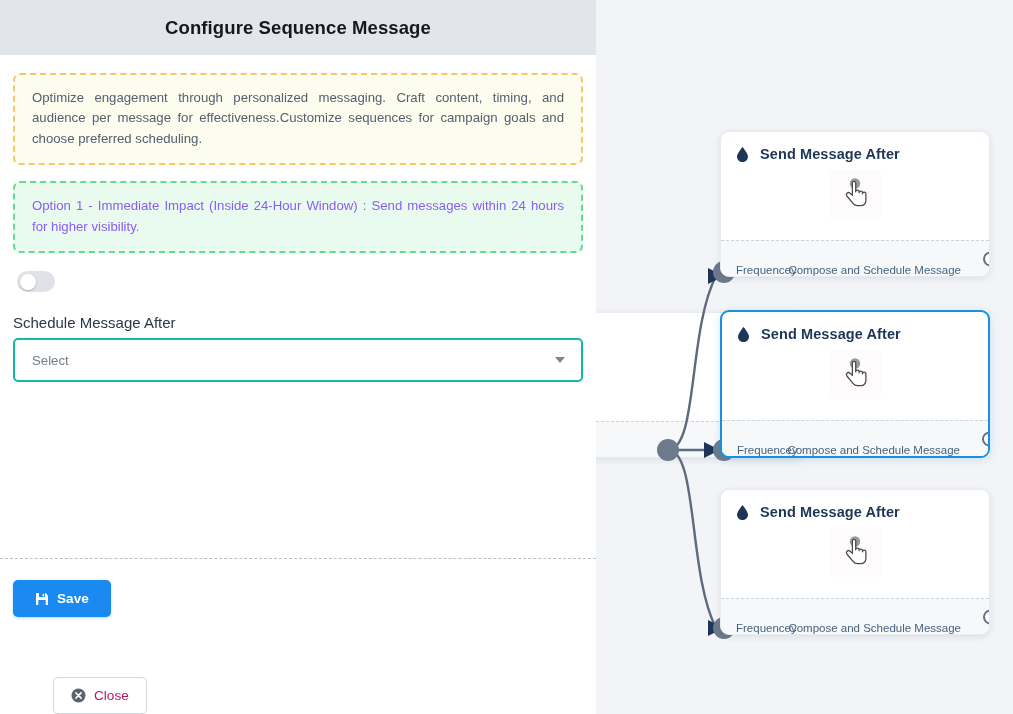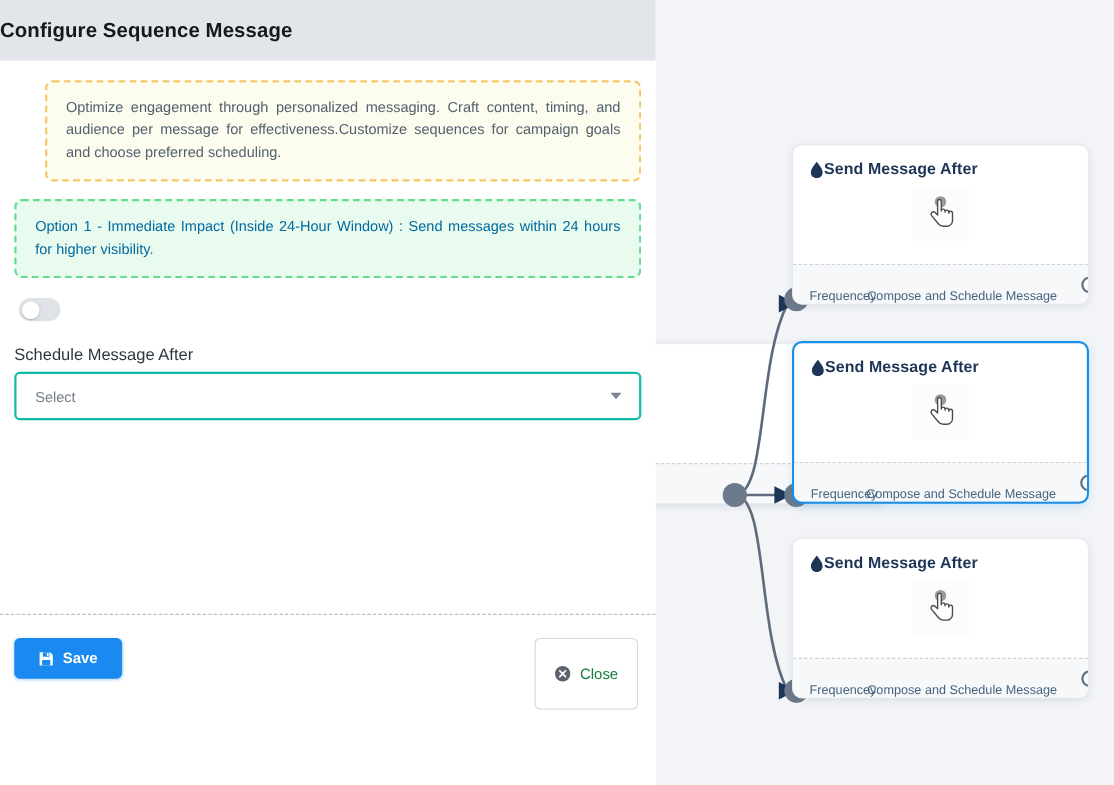--- a/index.html
+++ b/index.html
@@ -31,21 +31,21 @@
     border: 1px solid #e7eaee;
     box-shadow: 0 2px 7px rgba(30,45,70,.10);
     overflow: hidden;
   }
   .flow-card.selected {
     border: 2px solid #1a8fe3;
     box-shadow: 0 2px 9px rgba(26,143,227,.18);
   }
   .card-body { height: 108px; position: relative; }
   .card-title {
-    display: flex; align-items: center; gap: 1px;
+    display: flex; align-items: center; gap: 12px;
     padding: 14px 0 0 16px;
     font-size: 14.5px; font-weight: bold;
     color: #1d3557; letter-spacing: .1px;
     white-space: nowrap;
   }
   .drop-icon { display: block; width: 11px; height: 15px; }
   .hand-wrap {
     position: absolute;
     left: 50%; transform: translateX(-50%);
     top: 38px;
@@ -89,47 +89,46 @@
   .modal {
     position: absolute;
     left: 0; top: 0;
     width: 596px; height: 714px;
     background: #ffffff;
     z-index: 5;
   }
   .modal-header {
     height: 55px;
     background: #e2e5e9;
-    display: flex; align-items: center; justify-content: flex-start;
+    display: flex; align-items: center; justify-content: center;
   }
   .modal-title {
     font-size: 18.5px; font-weight: bold; color: #16181c;
     letter-spacing: .1px;
   }
   .modal-body { padding: 18px 13px 0 13px; }
 
   .note {
     border-radius: 7px;
     padding: 13px 17px 14px 17px;
     font-size: 13.2px;
     line-height: 1.55;
     text-align: justify;
     color: #53606e;
   }
   .note-warn {
     border: 2px dashed #f6c667;
     background: #fdfdef;
     margin-bottom: 16px;
-    margin-left: 28px;
   }
   .note-ok {
     border: 2px dashed #63dd8d;
     background: #e9fbee;
     margin-bottom: 16px;
-    color: #0369a1;
+    color: #8b5cf6;
   }
   .note-ok:last-of-type { margin-bottom: 0; }
 
   .toggles { margin: 18px 0 0 4px; }
   .toggle-row {
     display: flex; align-items: center;
     margin-bottom: 11px;
   }
   .switch {
     width: 38px; height: 21px;
@@ -175,42 +174,43 @@
     border-right: 5px solid transparent;
     border-top: 6px solid #7d8794;
   }
 
   .modal-footer {
     position: absolute;
     left: 0; right: 0; bottom: 0;
     height: 156px;
     border-top: 1px dashed #b8bfc8;
     padding: 21px 16px 0 13px;
-    display: flex; align-items: flex-start; justify-content: space-between;
+    display: flex; align-items: flex-start; justify-content: space-between; flex-direction: column;
   }
   .btn {
     display: inline-flex; align-items: center; gap: 8px;
     font-size: 13.6px;
     border-radius: 5px;
     cursor: pointer;
     user-select: none;
   }
   .btn-save {
     background: #1a8af0;
     color: #fff;
     font-weight: bold;
     padding: 11px 22px;
     border: none;
     box-shadow: 0 1px 3px rgba(26,138,240,.35);
   }
   .btn-close {
     background: #fff;
-    color: #15803d;
-    padding: 24px 17px;
+    color: #be185d;
+    padding: 10px 17px;
     border: 1px solid #d3d8de;
+    margin-left: 40px;
   }
   .save-icon { display: block; width: 14px; height: 14px; }
   .close-icon { display: block; width: 15px; height: 15px; }
 </style>
 </head>
 <body>
 
 <div id="root">
 
   <div class="canvas">

